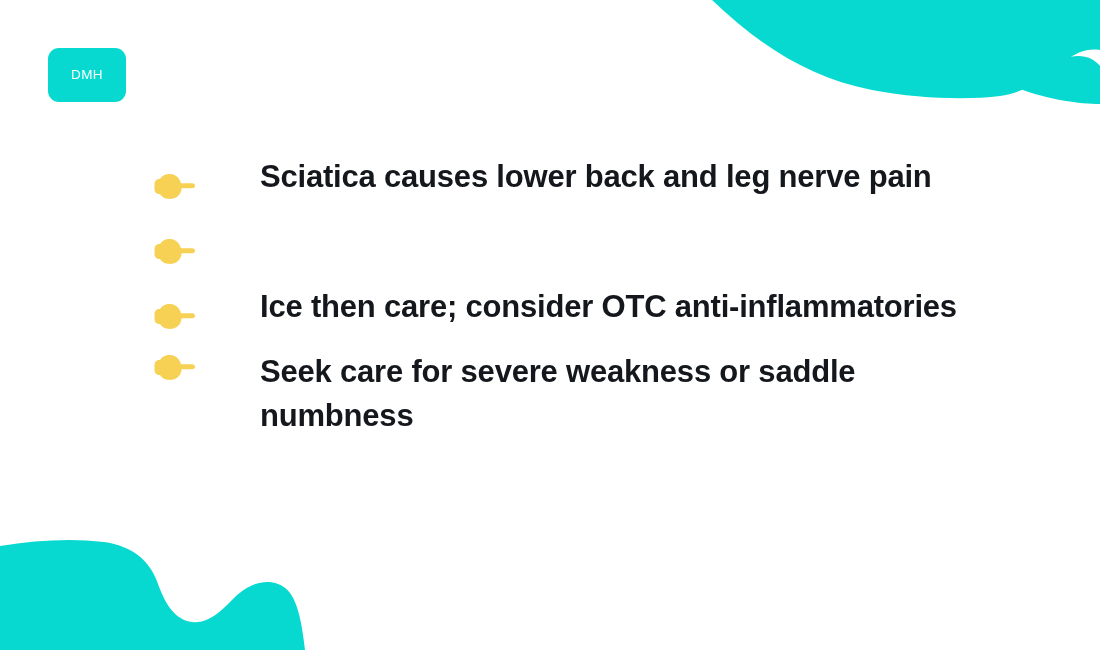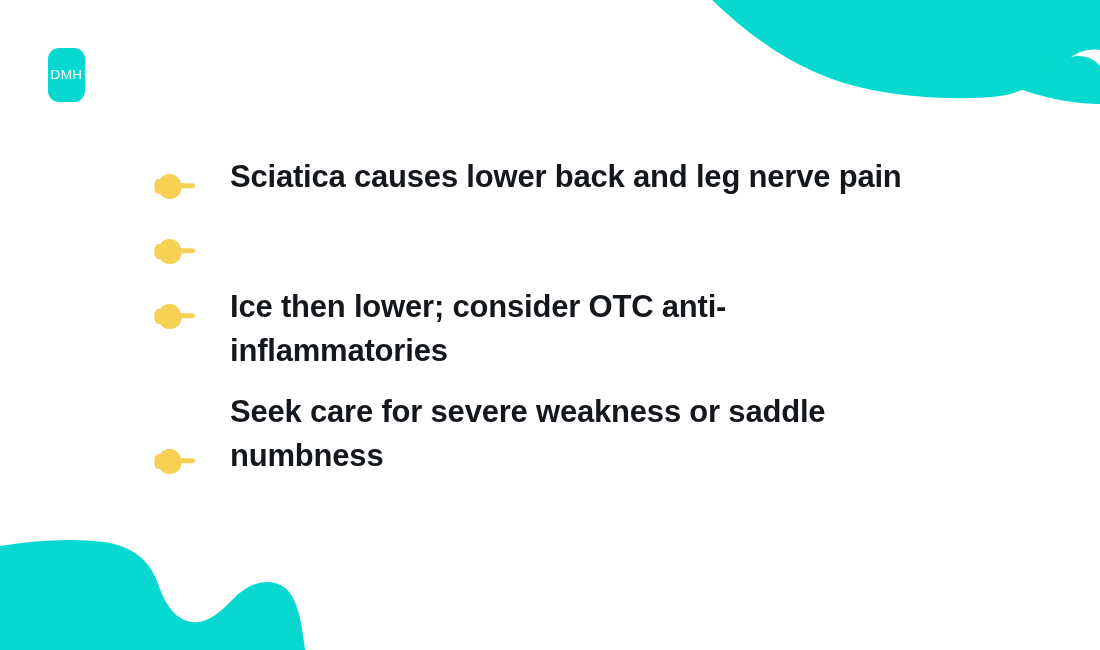--- a/index.html
+++ b/index.html
@@ -30,21 +30,21 @@
     width: 1100px;
     height: 650px;
     pointer-events: none;
   }
 
   
   .logo {
     position: absolute;
     left: 48px;
     top: 48px;
-    width: 37px;
+    width: 78px;
     height: 54px;
     border-radius: 11px;
     background: #08D9D0;
     display: flex;
     align-items: center;
     justify-content: center;
   }
   .logo-text {
     color: #ffffff;
     font-size: 13.5px;
@@ -58,23 +58,24 @@
   .bullets {
     position: absolute;
     left: 150px;
     top: 155px;
     width: 900px;
   }
   .bullet-row {
     display: flex;
     align-items: flex-start;
     margin-bottom: 17px;
+    gap: 30px;
   }
   .bullet-row.wrapped {
-    align-items: flex-end;
+    align-items: flex-start;
   }
   .bullet-icon {
     flex: 0 0 80px;
     width: 80px;
     display: flex;
     align-items: center;
     justify-content: flex-start;
     padding-top: 14px;
   }
   .bullet-row.wrapped .bullet-icon {
@@ -188,21 +189,21 @@
                    C 25.6,29.2 22,30.2 18,29.8
                    C 13,29.3 9,26 9,20.5 Z"></path>
           <path fill="#F7D154" d="M4.5,15
                    C 4.5,12 6.5,10 9.5,10
                    L 12,10
                    L 12,25
                    L 9.5,25
                    C 6.5,25 4.5,23 4.5,20 Z"></path>
         </svg>
       </span>
-      <div class="bullet-text">Ice then lower; consider OTC anti-inflammatories</div>
+      <div class="bullet-text">Ice then care; consider OTC anti-inflammatories</div>
     </div>
 
     <div class="bullet-row wrapped">
       <span class="bullet-icon">
         <svg width="46" height="34" viewBox="0 0 46 34" xmlns="http://www.w3.org/2000/svg">
           <path fill="#F7D154" d="M9,14.5
                    C 9,9 13,5.5 18.5,5
                    C 23,4.6 26.5,6.4 28.5,9.2
                    C 30,11.3 30.6,12.8 31,14.2
                    L 42,14.2

